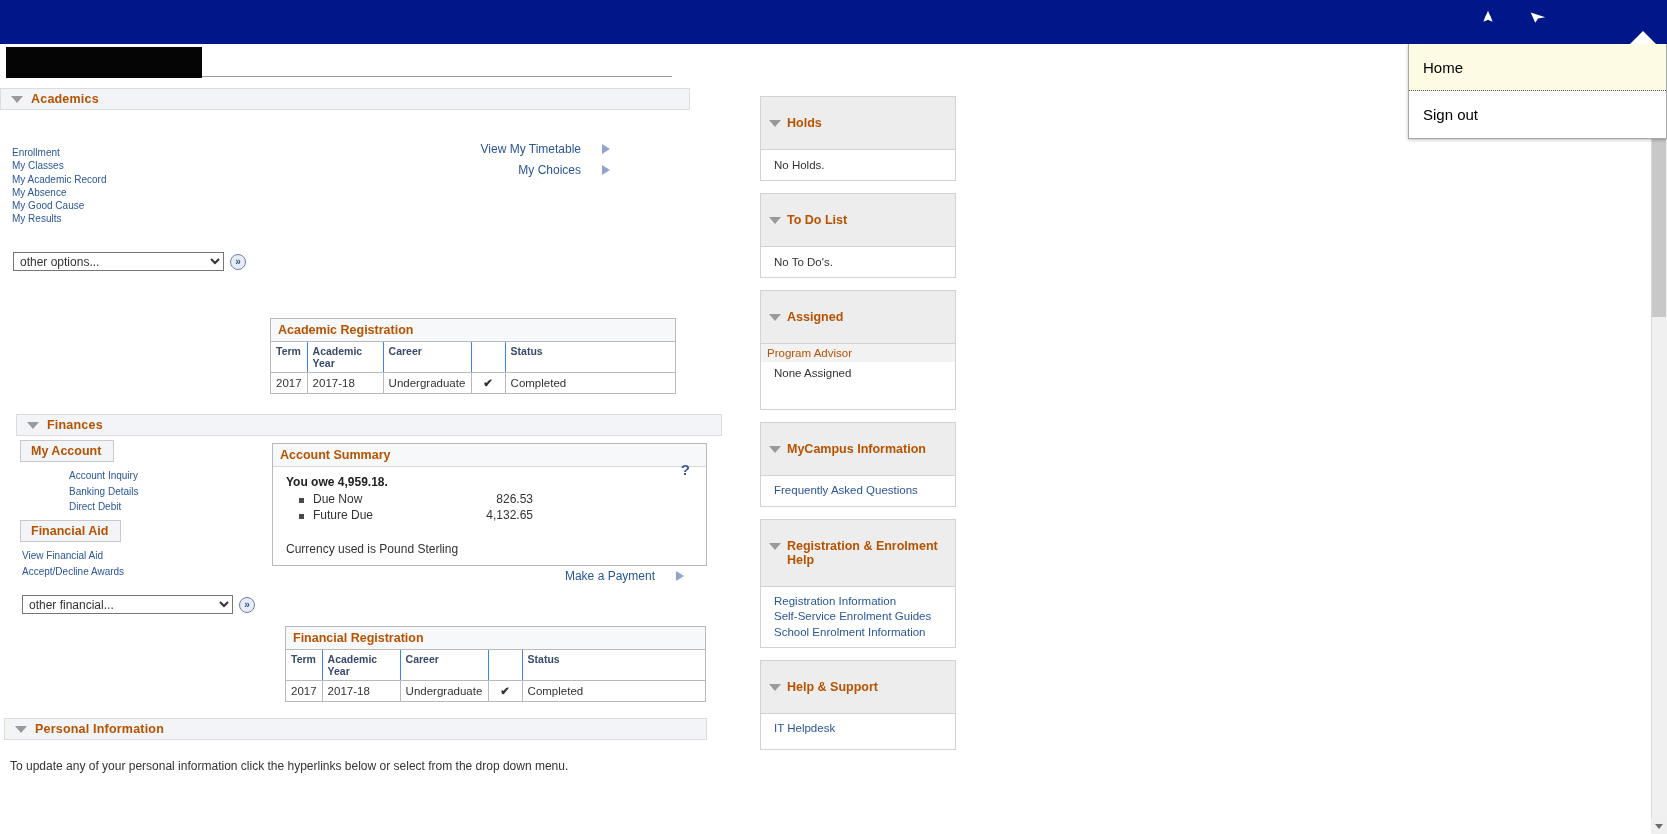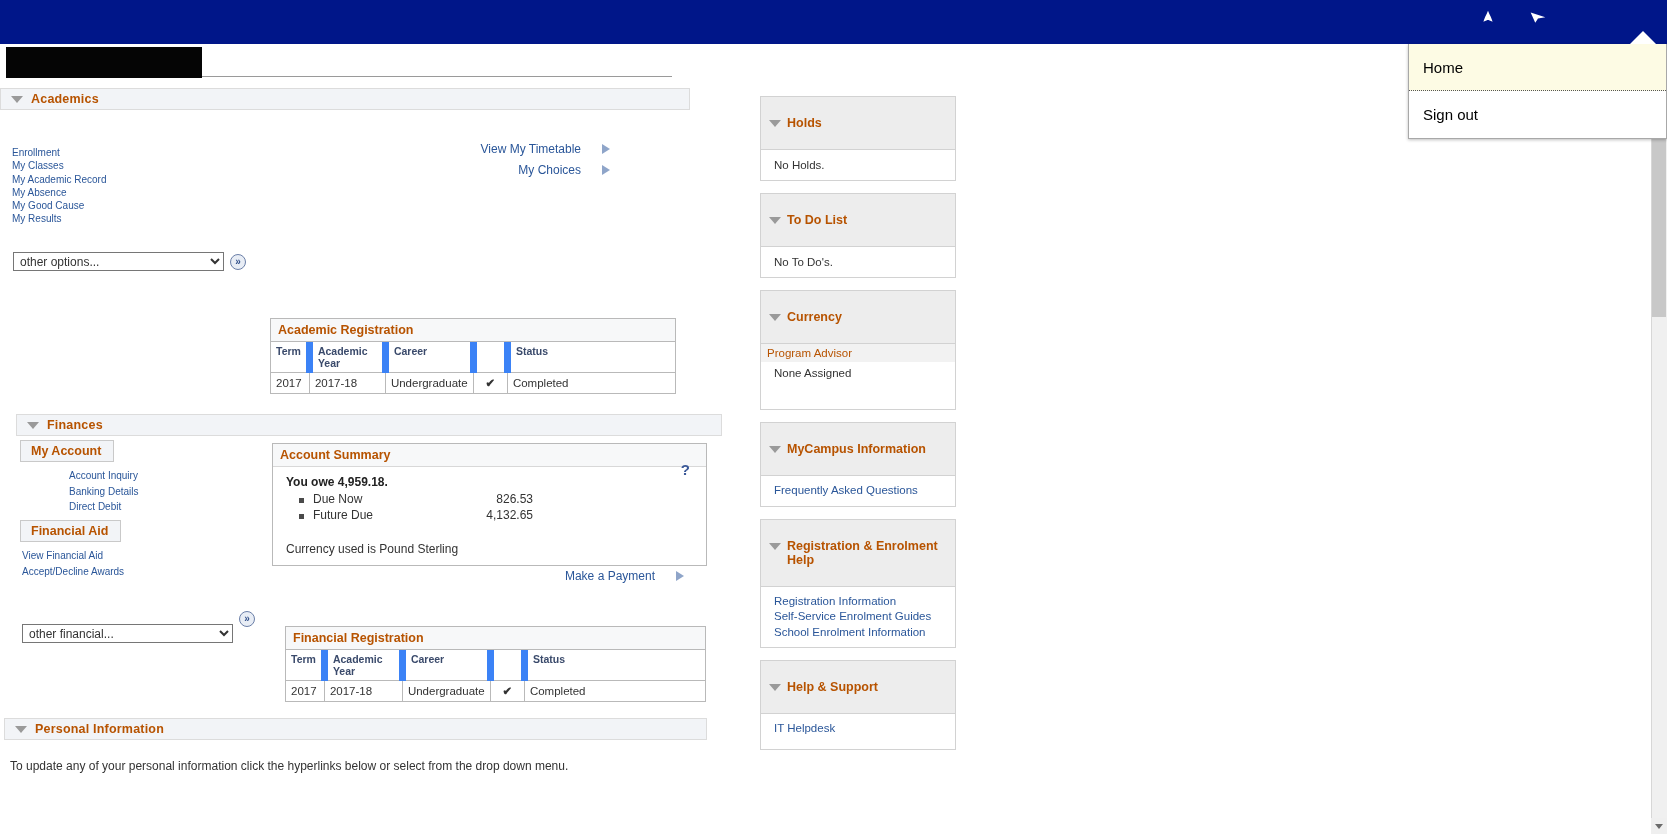--- a/index.html
+++ b/index.html
@@ -129,21 +129,21 @@
   .tbl-wrap { border: 1px solid #b9b9b9; background: #fff; }
   .tbl-title {
     background: #f7f8f9; border-bottom: 1px solid #b9b9b9;
     color: #b75300; font-weight: bold; font-size: 12.5px;
     padding: 4px 7px;
   }
   table.data { border-collapse: collapse; width: 100%; }
   table.data th {
     font-size: 10.5px; color: #3a4a6b; text-align: left;
     font-weight: bold; padding: 3px 5px;
-    border-right: 7px solid #3b82f6;
+    border-right: 1px solid #3b82f6;
     border-bottom: 1px solid #b9b9b9;
     vertical-align: top; background: #ffffff;
   }
   table.data td {
     font-size: 11.5px; color: #333; padding: 3px 5px;
     border-right: 1px solid #b9b9b9; background: #ffffff;
   }
   table.data th:last-child, table.data td:last-child { border-right: none; }
   .chk { color: #4da014; font-size: 14px; font-weight: bold; }
 
@@ -354,21 +354,21 @@
   </div>
 
   <div style="position:absolute; left:272px; top:478px; width:412px; text-align:right;">
     <span class="actlink">
       <span>Make a Payment</span>
       <span class="tri-r"></span>
     </span>
   </div>
 
   <div class="selrow" style="position:absolute; left:22px; top:507px;">
-    <select class="ps" style="width:211px;margin-top:29px;">
+    <select class="ps" style="width:211px;">
       <option>other financial...</option>
     </select>
     <span class="gobtn">»</span>
   </div>
 
   <div class="tbl-wrap" style="position:absolute; left:285px; top:538px; width:421px;">
     <div class="tbl-title">Financial Registration</div>
     <table class="data">
       <tbody>
           <tr>
@@ -415,21 +415,21 @@
       <span class="plabel">To Do List</span>
     </div>
     <div class="panel-bd">
       <div class="txt">No To Do's.</div>
     </div>
   </div>
 
   <div class="panel">
     <div class="panel-hd">
       <span class="tri"></span>
-      <span class="plabel">Currency</span>
+      <span class="plabel">Assigned</span>
     </div>
     <div class="panel-bd" style="padding-bottom:30px;">
       <div class="adv-sub">Program Advisor</div>
       <div class="adv-val">None Assigned</div>
     </div>
   </div>
 
   <div class="panel">
     <div class="panel-hd">
       <span class="tri"></span>

